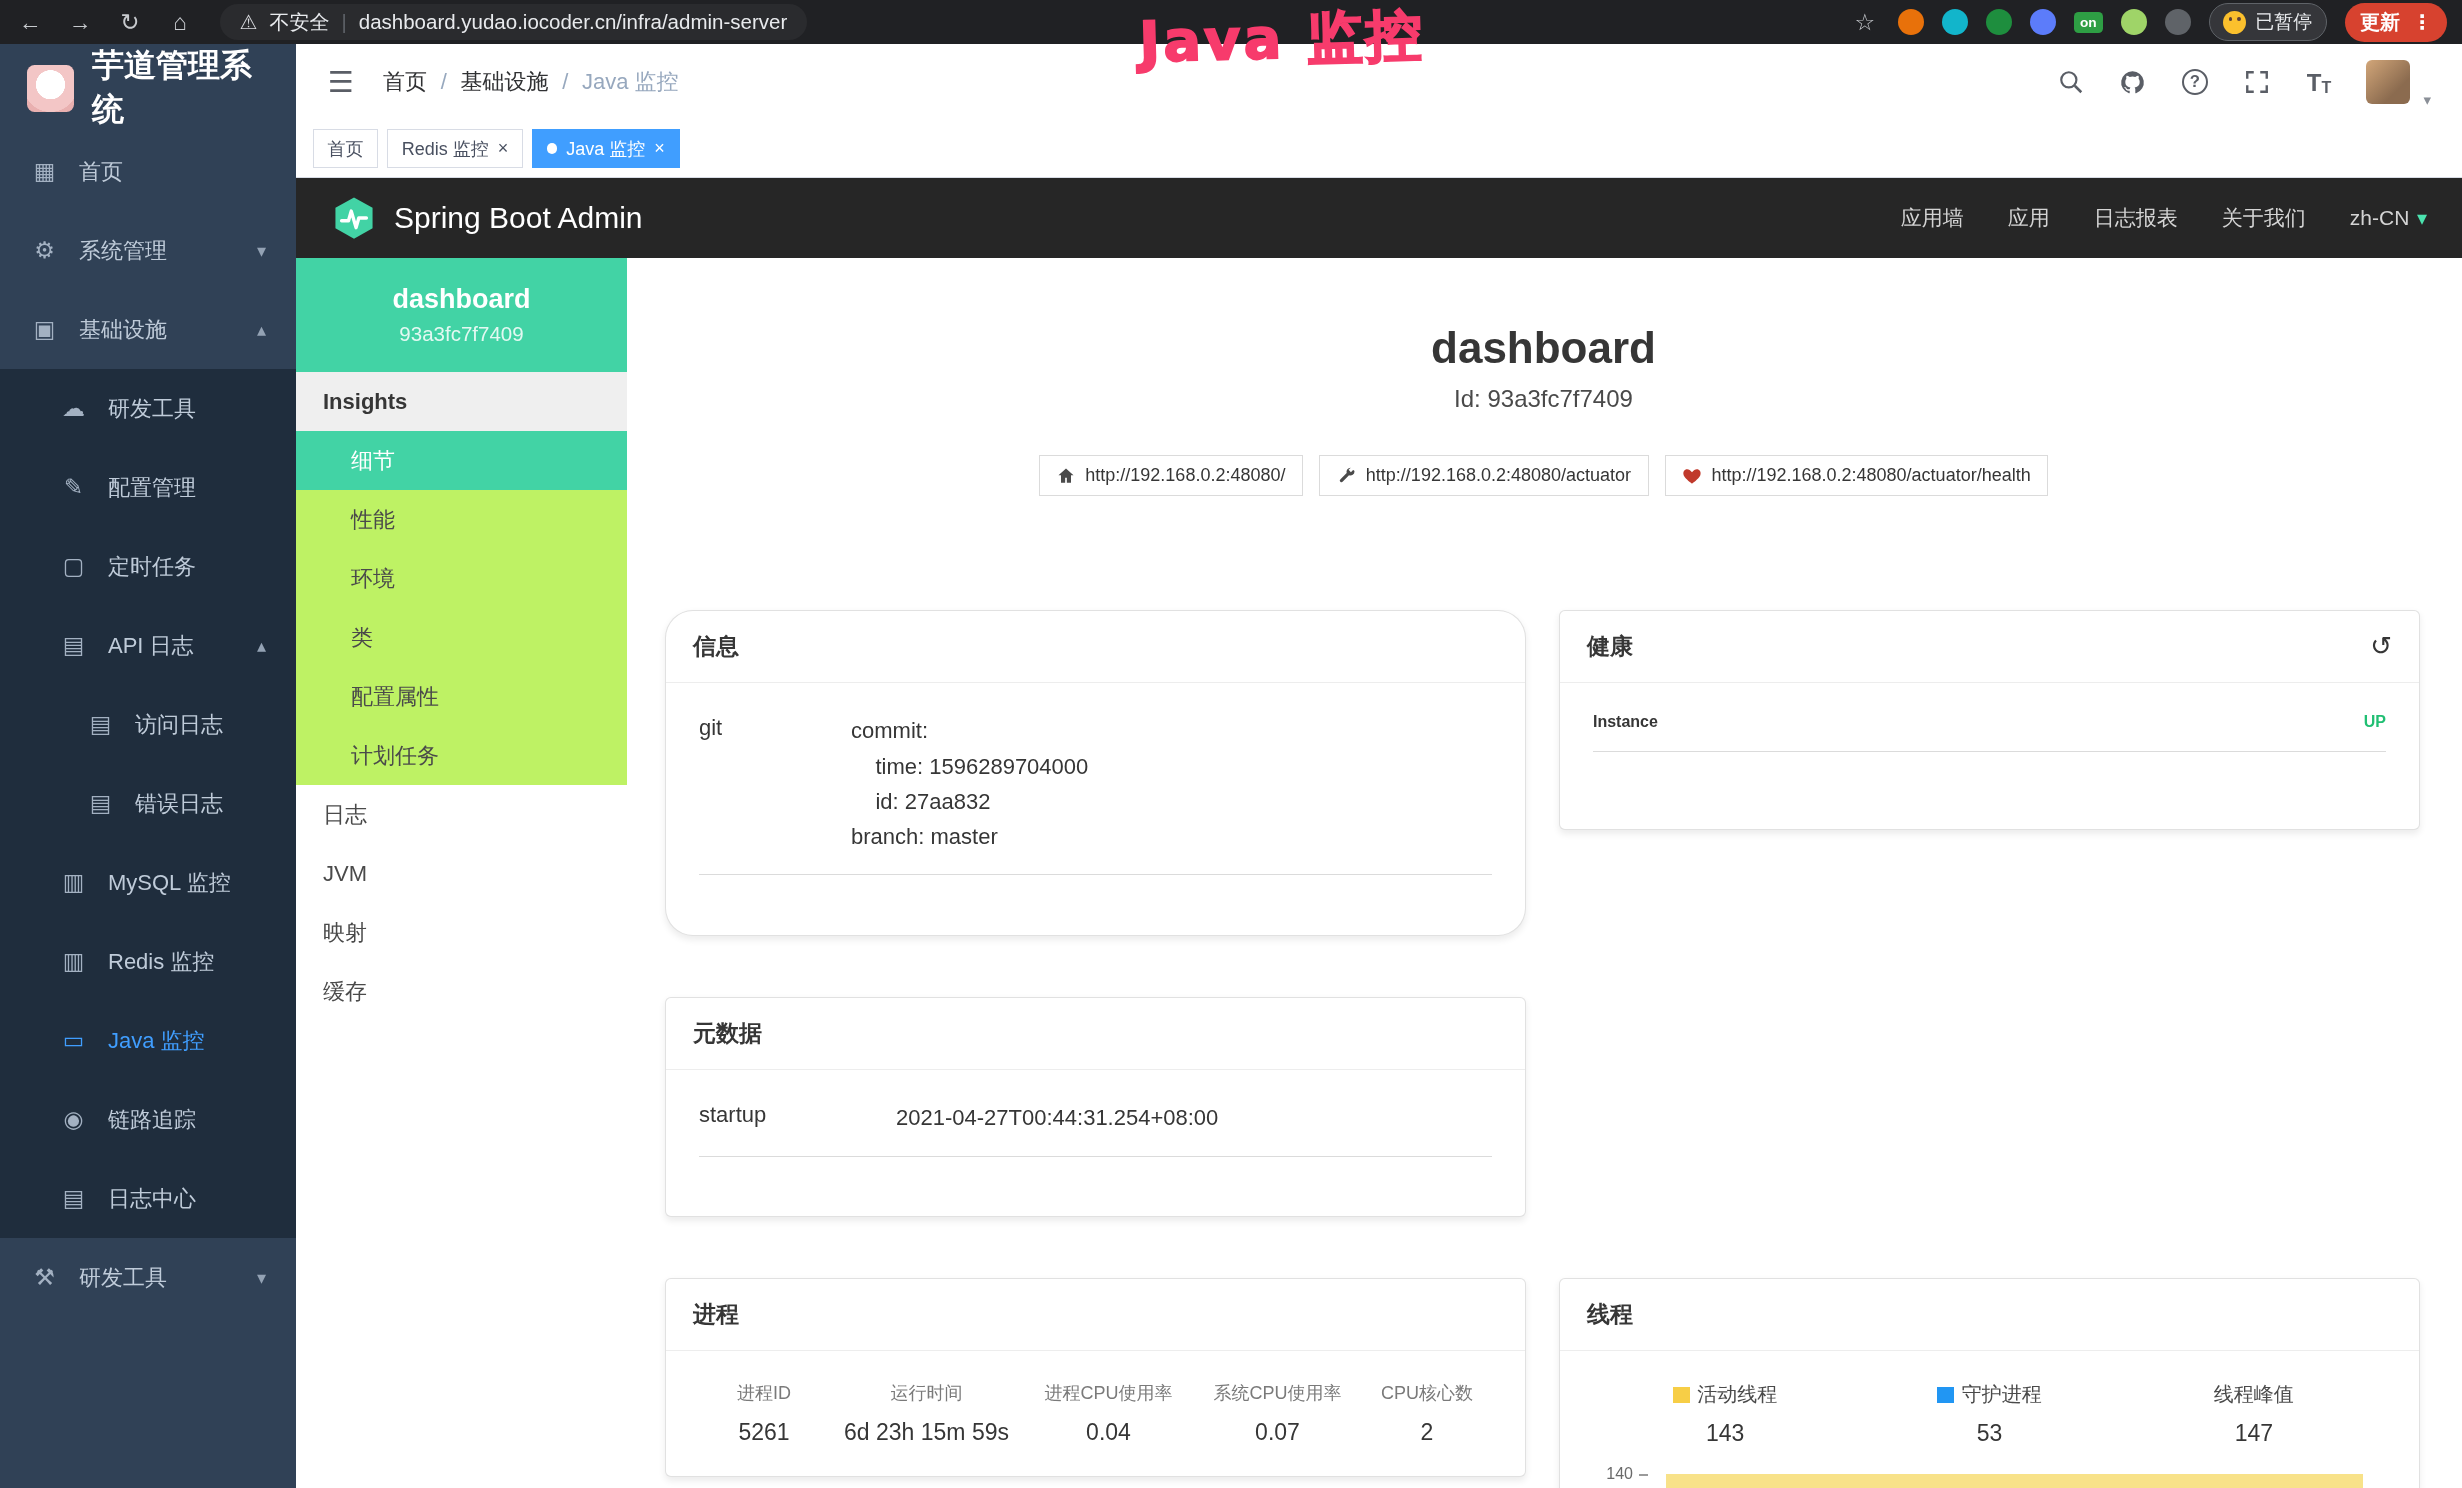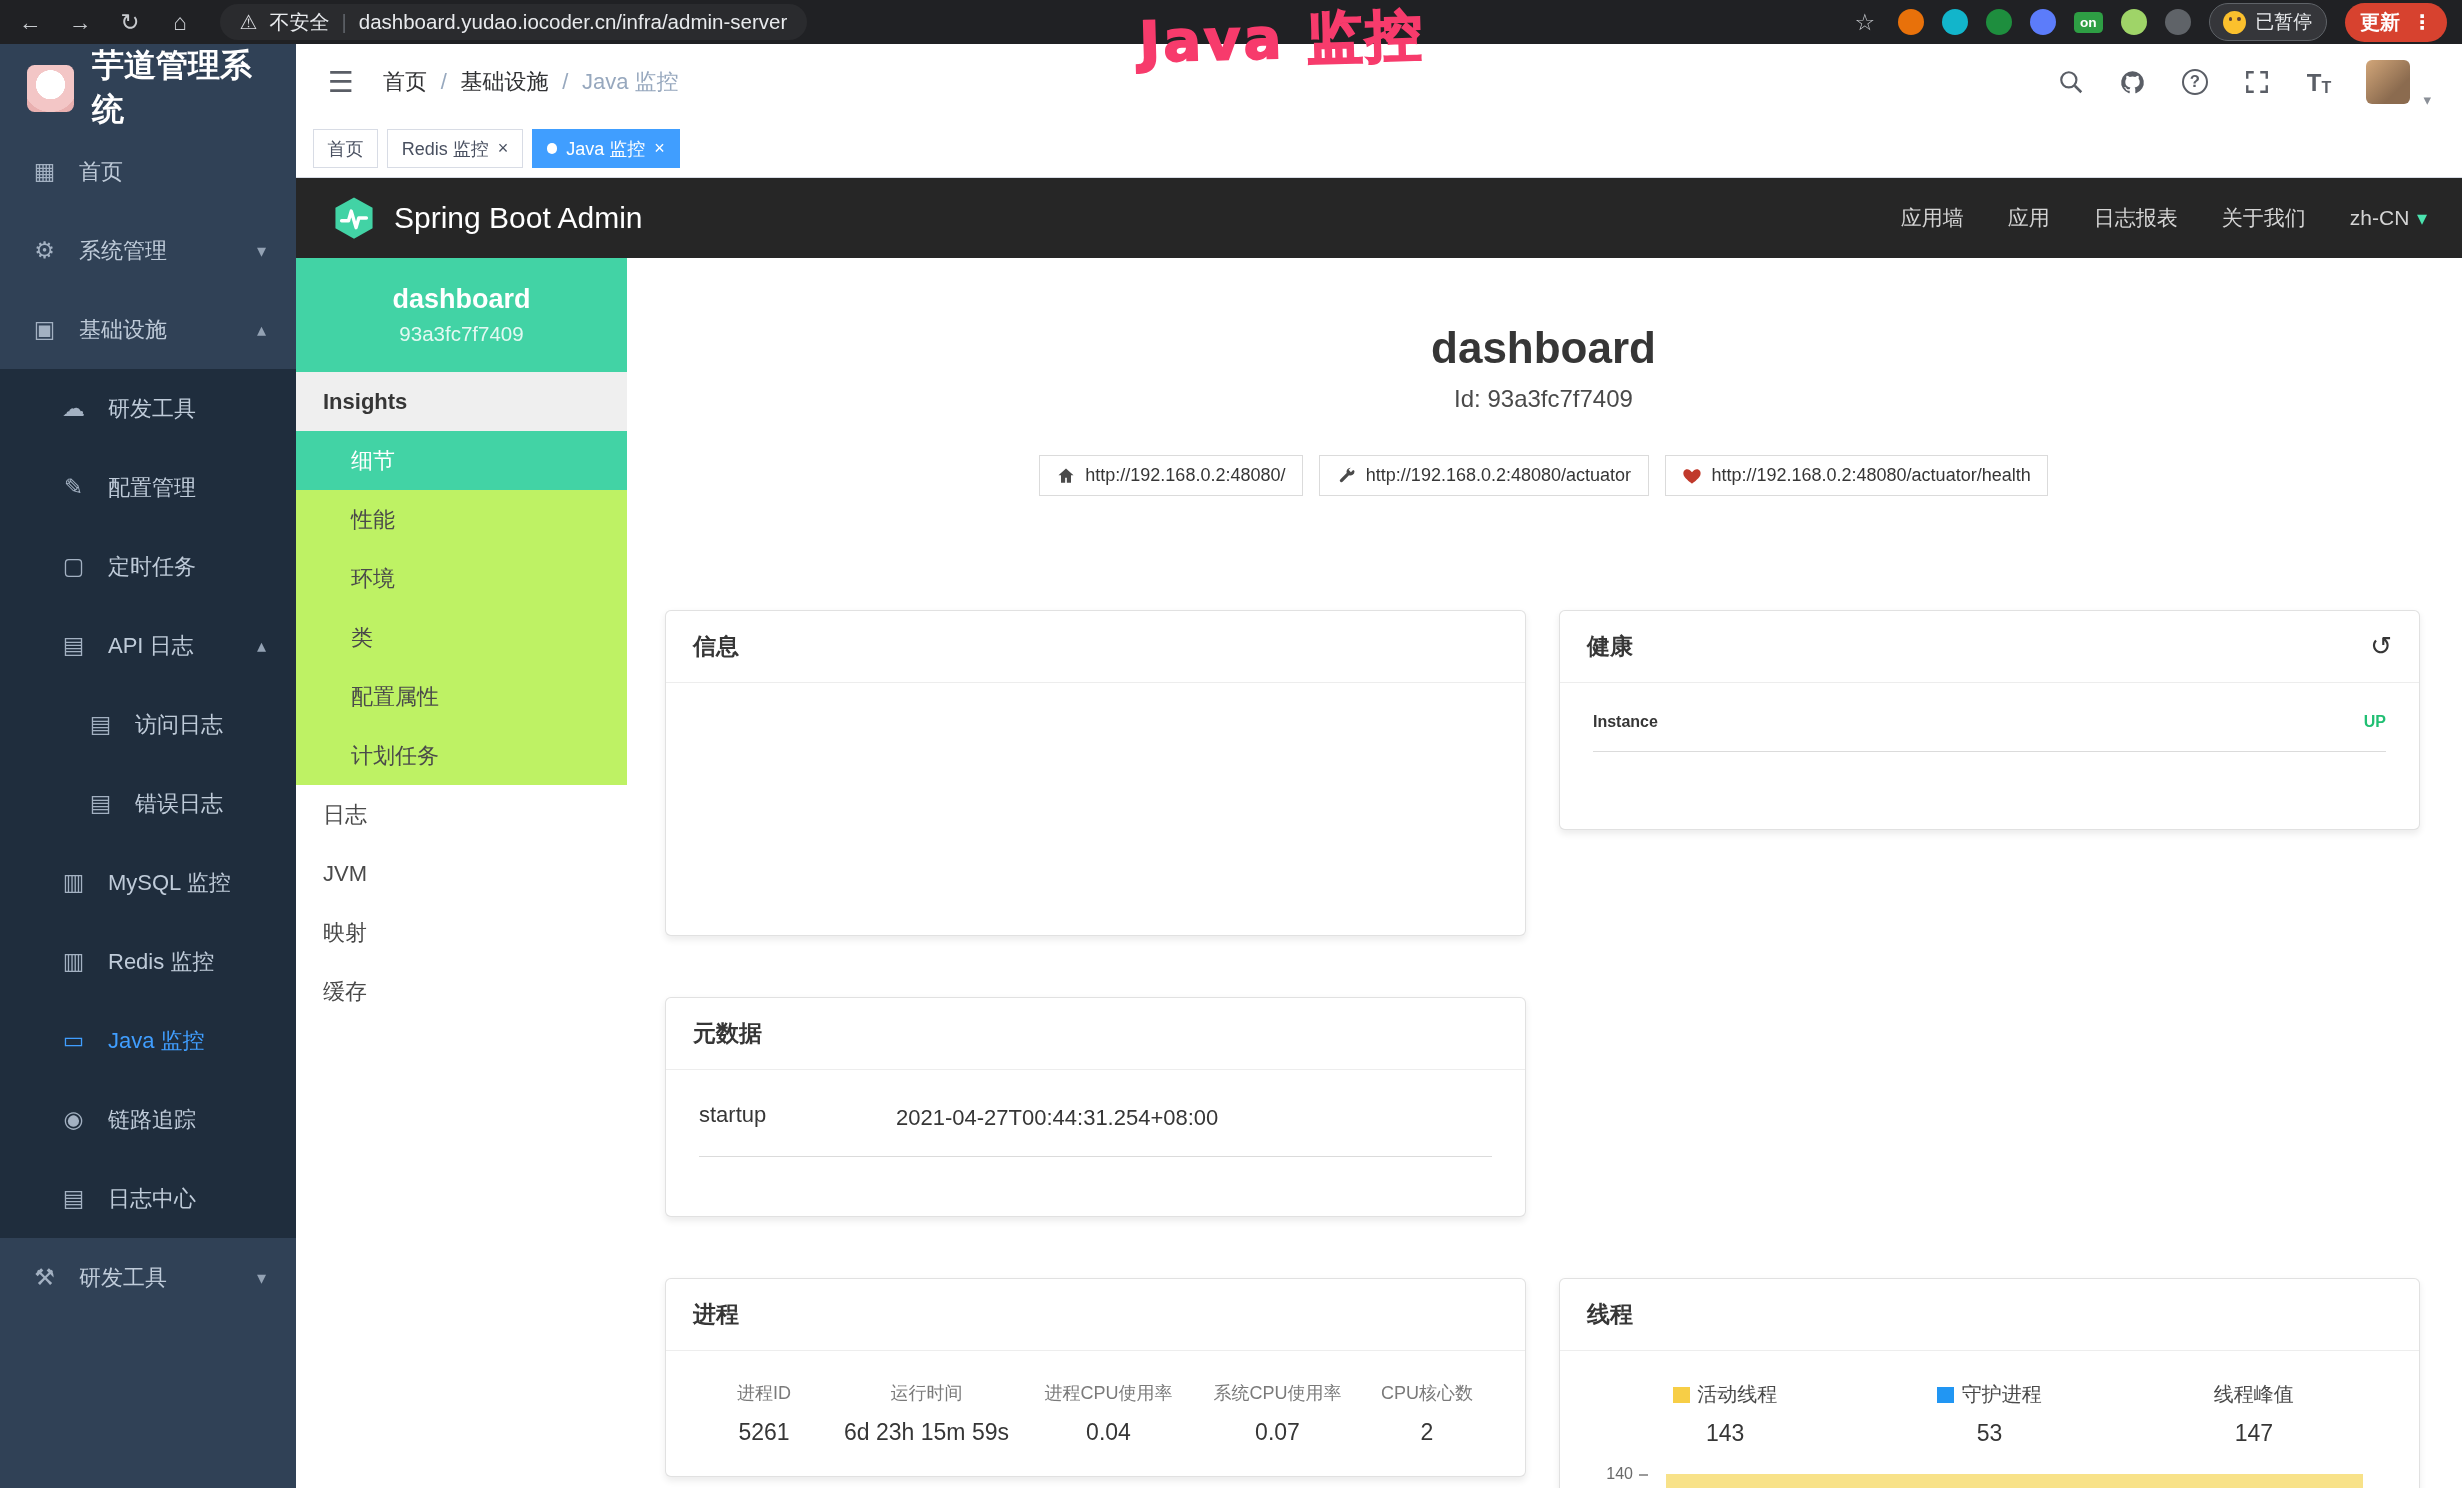--- a/index.html
+++ b/index.html
@@ -93,21 +93,21 @@
   .m-sub { text-align:center; font-size:24px; color:#4a4a4a; margin-top:10.6px; }
   .links { display:flex; justify-content:center; gap:16px; margin-top:42px; }
   .link-chip { display:flex; align-items:center; gap:9px; height:41px; padding:0 16.7px; border:0.8px solid #dbdbdb; background:#fff; font-size:18px; color:#363636; cursor:pointer; }
 
   .cards { display:flex; gap:33px; margin-top:114px; }
   .col { display:flex; flex-direction:column; gap:61px; width:861px; }
   .card { background:#fff; border:0.8px solid rgba(10,10,10,.12); border-radius:6px; box-shadow:0 3.8px 7.6px rgba(10,10,10,.08); }
   .card-hd { display:flex; align-items:center; justify-content:space-between; padding:20px 27px; border-bottom:0.8px solid #ededed; font-size:23px; font-weight:bold; color:#363636; }
   .hist { font-weight:normal; font-size:26px; color:#363636; cursor:pointer; }
   .card-bd { padding:30px 33px; font-size:22px; color:#363636; }
-  .card-info { min-height:326px; } .card-meta { min-height:220px; }
+  .card-info { min-height:326px;border-radius:28px; } .card-meta { min-height:220px; }
   .card-health { min-height:220px; } .card-proc { min-height:197px; }
   .card-threads { margin-top:387px; }
 
   .kv { display:flex; align-items:flex-start; padding-bottom:20px; border-bottom:0.8px solid #dbdbdb; }
   .kv .k { width:152px; flex:0 0 auto; padding-top:1.5px; }
   .kv-meta .k { width:197px; }
   .kv .v { flex:1; white-space:pre-wrap; line-height:1.6; }
 
   .health-row { display:flex; justify-content:space-between; align-items:center; padding-bottom:20px; border-bottom:0.8px solid #dbdbdb; font-weight:bold; font-size:16px; }
   .up { color:#21bf73; }
@@ -365,20 +365,29 @@
         </span>
       </div>
 
       <div class="cards">
         <div class="col">
 
           <section class="card card-info">
             <div class="card-hd">
               <span>信息</span>
             </div>
+            <div class="card-bd">
+              <div class="kv">
+                <span class="k">git</span>
+                <div class="v">commit:
+    time: 1596289704000
+    id: 27aa832
+branch: master</div>
+              </div>
+            </div>
           </section>
 
           <section class="card card-meta">
             <div class="card-hd">
               <span>元数据</span>
             </div>
             <div class="card-bd">
               <div class="kv kv-meta">
                 <span class="k">startup</span>
                 <div class="v">2021-04-27T00:44:31.254+08:00</div>

